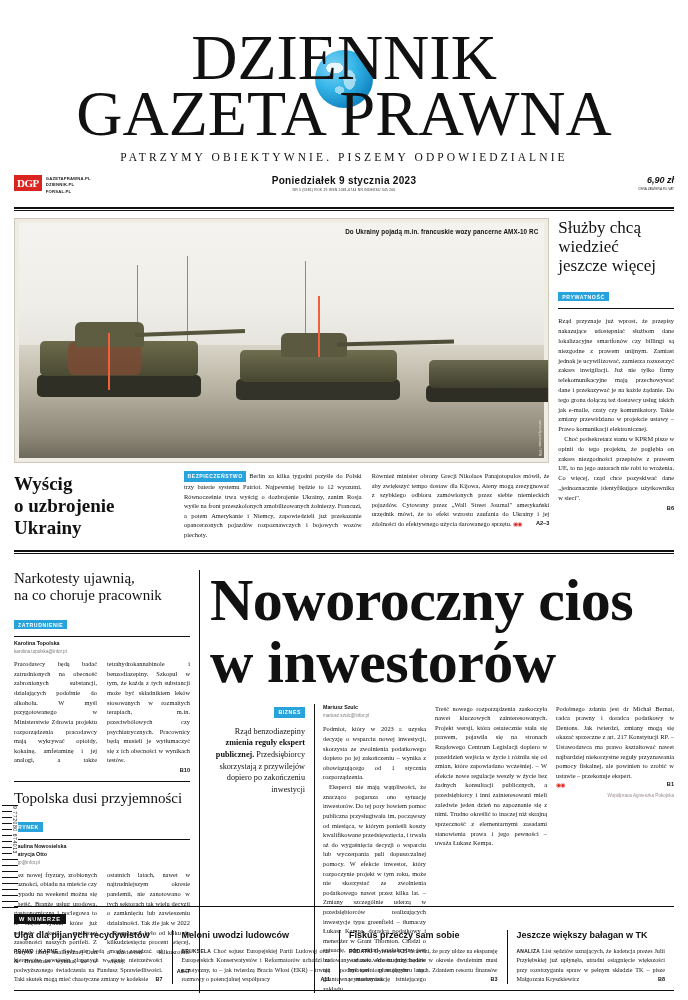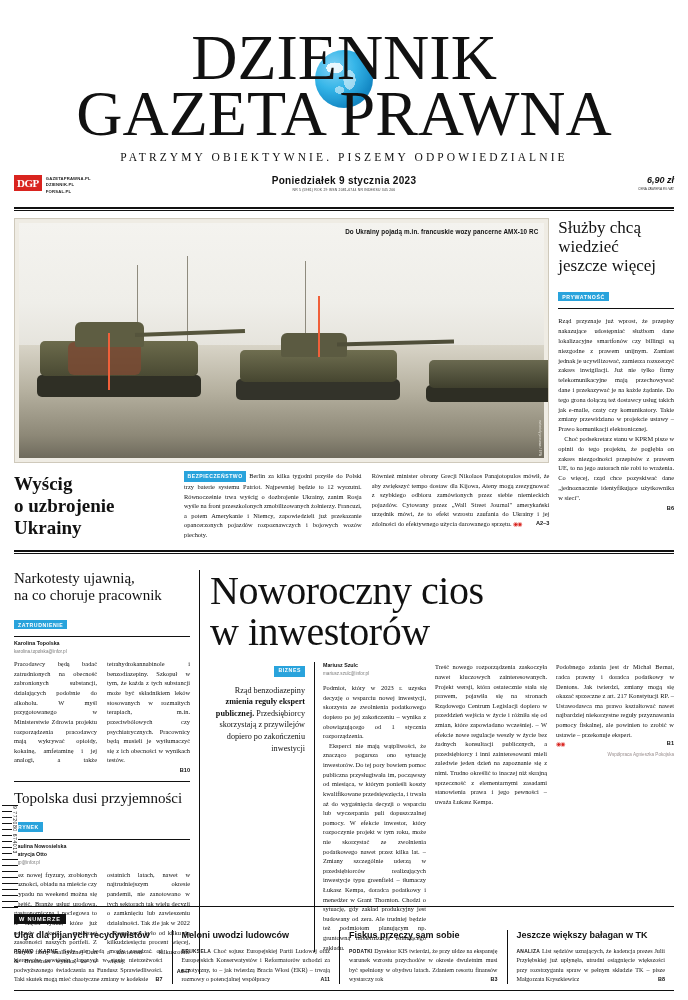--- a/index.html
+++ b/index.html
@@ -155,21 +155,21 @@
     letter-spacing:.6px; padding:1.8px 4px; margin-bottom:4px;
   }
   .byline { font-family:"Liberation Sans", sans-serif; font-size:5.3px; font-weight:700; line-height:1.5; }
   .email { font-family:"Liberation Sans", sans-serif; font-size:4.6px; color:#7a7a7a; margin-top:1px; margin-bottom:5px;}
   .author-rule { border-top:0.7px solid #111; margin:3px 0 3px 0; }
   .twocol { column-count:2; column-gap:10px; font-size:6.4px; line-height:1.5; text-align:justify; }
   .twocol p { margin:0; text-indent:6px; }
   .twocol p.first { text-indent:0; }
 
   
-  .big-hd { font-size:40px; line-height:1.03; font-weight:400; letter-spacing:-0.5px; margin-bottom:10px; }
+  .big-hd { font-size:60px; line-height:1.03; font-weight:700; letter-spacing:-0.5px; margin-bottom:10px; }
 
   .main-cols { display:flex; gap:9px; }
   .mc { font-size:6.4px; line-height:1.5; text-align:justify; }
   .mc p { margin:0; text-indent:6px; }
   .mc p.first { text-indent:0; }
   .mc1 { width:95px; text-align:right; font-size:8.2px; line-height:1.42; padding-top:2px; }
   .mc1 .tagwrap { text-align:right; margin-bottom:4px; }
   .mc1 b { font-weight:700; }
   .mc2 { width:112px; border-left:0.7px solid #111; padding-left:8px; }
   .mc3 { width:112px; }

